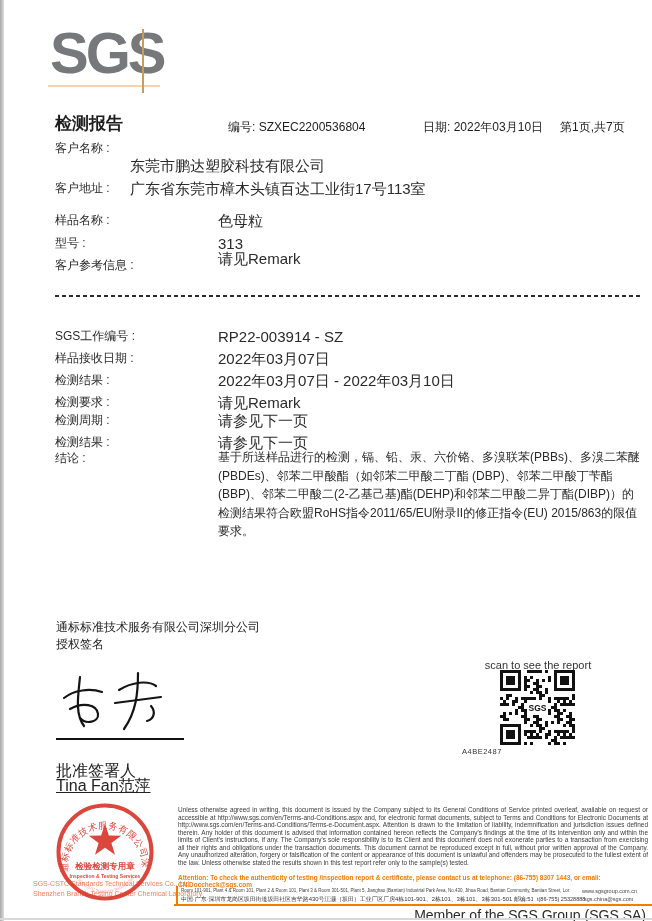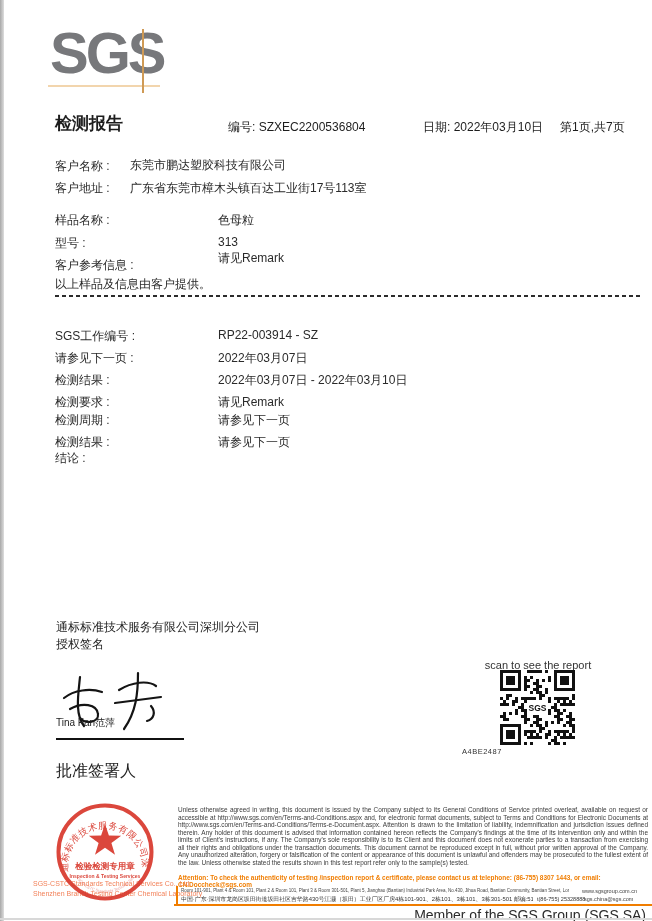--- a/index.html
+++ b/index.html
@@ -1,34 +1,34 @@
 <!DOCTYPE html>
 <html><head>
 <meta charset="utf-8">
 <style>
   html,body{margin:0;padding:0;background:#ffffff;}
   #page{position:relative;width:652px;height:921px;background:#fff;overflow:hidden;
         font-family:"Liberation Sans","DejaVu Sans",sans-serif;color:#222;}
   .lbl{position:absolute;left:55px;font-size:12px;color:#2a2a2a;white-space:nowrap;}
-  .val{position:absolute;font-size:12px;color:#2a2a2a;white-space:nowrap;}
+  .val{position:absolute;font-size:15px;color:#2a2a2a;white-space:nowrap;}
   .v130{left:130px;} .v218{left:218px;}
   #logo-text{position:absolute;left:50px;top:24px;font-size:58px;font-weight:700;
              letter-spacing:-3px;color:#77787b;line-height:58px;}
   #logo-underline{position:absolute;left:48px;top:85px;width:112px;height:2px;background:#f2d5ad;}
   #logo-vline{position:absolute;left:142px;top:29px;width:2px;height:64px;background:#cf9a55;}
   #report-title{position:absolute;left:55px;top:112px;font-size:17px;font-weight:700;color:#1d1d1d;}
   .hdr{position:absolute;top:119px;font-size:12px;color:#1d1d1d;white-space:nowrap;}
   #dashed-sep{position:absolute;left:55px;top:295px;width:586px;height:2px;
       background:repeating-linear-gradient(90deg,#2b2b2b 0 4px,transparent 4px 7px);}
   #conclusion-text{position:absolute;left:218px;top:448px;width:424px;font-size:12px;
       line-height:18.6px;color:#2a2a2a;}
   #sig-company{position:absolute;left:56px;top:619px;font-size:12px;}
   #sig-auth{position:absolute;left:56px;top:636px;font-size:12px;}
   #sig-line{position:absolute;left:56px;top:738px;width:128px;height:1.5px;background:#111;}
-  #sig-name{position:absolute;left:56px;top:716px;font-size:10px;}
+  #sig-name{position:absolute;left:56px;top:776px;font-size:16px;text-decoration:underline;}
   #sig-role{position:absolute;left:56px;top:761px;font-size:16px;}
   #qr-caption{position:absolute;left:462px;top:659px;width:152px;text-align:center;
       font-size:11px;color:#333;}
   #qr-code{position:absolute;left:500px;top:670px;}
   #qr-id{position:absolute;left:462px;top:747px;width:152px;text-align:left;
       font-size:7.5px;letter-spacing:.5px;color:#333;}
   #left-strip{position:absolute;left:0;top:0;width:4px;height:921px;
       background:linear-gradient(90deg,#a8a8a8,#dedede);}
   #footer-disclaimer{position:absolute;left:178px;top:806px;width:470px;font-size:6.45px;
       line-height:7.55px;color:#3a3a3a;text-align:justify;}
@@ -59,70 +59,70 @@
   <div id="logo-text">SGS</div>
   <div id="logo-underline"></div>
   <div id="logo-vline"></div>
 
   <div id="report-title">检测报告</div>
   <div class="hdr" style="left:228px">编号: SZXEC2200536804</div>
   <div class="hdr" style="left:423px">日期: 2022年03月10日</div>
   <div class="hdr" style="left:560px">第1页,共7页</div>
 
   <div>
-    <span class="lbl" style="top:158px">客户名称 :</span>
+    <span class="lbl" style="top:140px">客户名称 :</span>
     <span class="val v130" style="top:157px">东莞市鹏达塑胶科技有限公司</span>
   </div>
   <div>
     <span class="lbl" style="top:180px">客户地址 :</span>
     <span class="val v130" style="top:180px">广东省东莞市樟木头镇百达工业街17号113室</span>
   </div>
 
   <div>
     <span class="lbl" style="top:212px">样品名称 :</span>
     <span class="val v218" style="top:212px">色母粒</span>
   </div>
   <div>
     <span class="lbl" style="top:235px">型号 :</span>
     <span class="val v218" style="top:235px">313</span>
   </div>
   <div>
     <span class="lbl" style="top:257px">客户参考信息 :</span>
     <span class="val v218" style="top:250px">请见Remark</span>
   </div>
-  <div class="lbl" style="top:276px">以上样品及信息由客户提供。</div>
 
   <div id="dashed-sep"></div>
 
   <div>
     <span class="lbl" style="top:328px">SGS工作编号 :</span>
     <span class="val v218" style="top:328px">RP22-003914 - SZ</span>
   </div>
   <div>
-    <span class="lbl" style="top:350px">请参见下一页 :</span>
+    <span class="lbl" style="top:350px">样品接收日期 :</span>
     <span class="val v218" style="top:350px">2022年03月07日</span>
   </div>
   <div>
     <span class="lbl" style="top:372px">检测结果 :</span>
     <span class="val v218" style="top:372px">2022年03月07日 - 2022年03月10日</span>
   </div>
   <div>
     <span class="lbl" style="top:394px">检测要求 :</span>
     <span class="val v218" style="top:394px">请见Remark</span>
   </div>
   <div>
     <span class="lbl" style="top:412px">检测周期 :</span>
     <span class="val v218" style="top:412px">请参见下一页</span>
   </div>
   <div>
     <span class="lbl" style="top:434px">检测结果 :</span>
     <span class="val v218" style="top:434px">请参见下一页</span>
   </div>
 
   <span class="lbl" style="top:450px">结论 :</span>
+  <div id="conclusion-text">基于所送样品进行的检测，镉、铅、汞、六价铬、多溴联苯(PBBs)、多溴二苯醚(PBDEs)、邻苯二甲酸酯（如邻苯二甲酸二丁酯 (DBP)、邻苯二甲酸丁苄酯(BBP)、邻苯二甲酸二(2-乙基己基)酯(DEHP)和邻苯二甲酸二异丁酯(DIBP)）的检测结果符合欧盟RoHS指令2011/65/EU附录II的修正指令(EU) 2015/863的限值要求。</div>
 
   <div id="sig-company">通标标准技术服务有限公司深圳分公司</div>
   <div id="sig-auth">授权签名</div>
   <svg id="sig-svg" width="130" height="72" viewBox="0 0 130 72">
     <g fill="none" stroke="#141414" stroke-width="2.2" stroke-linecap="round">
       <path d="M8,34 C18,26 34,24 46,28"></path>
       <path d="M24,13 C22,32 19,50 28,62"></path>
       <path d="M14,45 C26,38 41,40 42,50 C43,58 30,61 24,54"></path>
       <path d="M63,26 C76,18 92,16 100,22"></path>
       <path d="M82,9 C82,30 80,48 68,65"></path>

